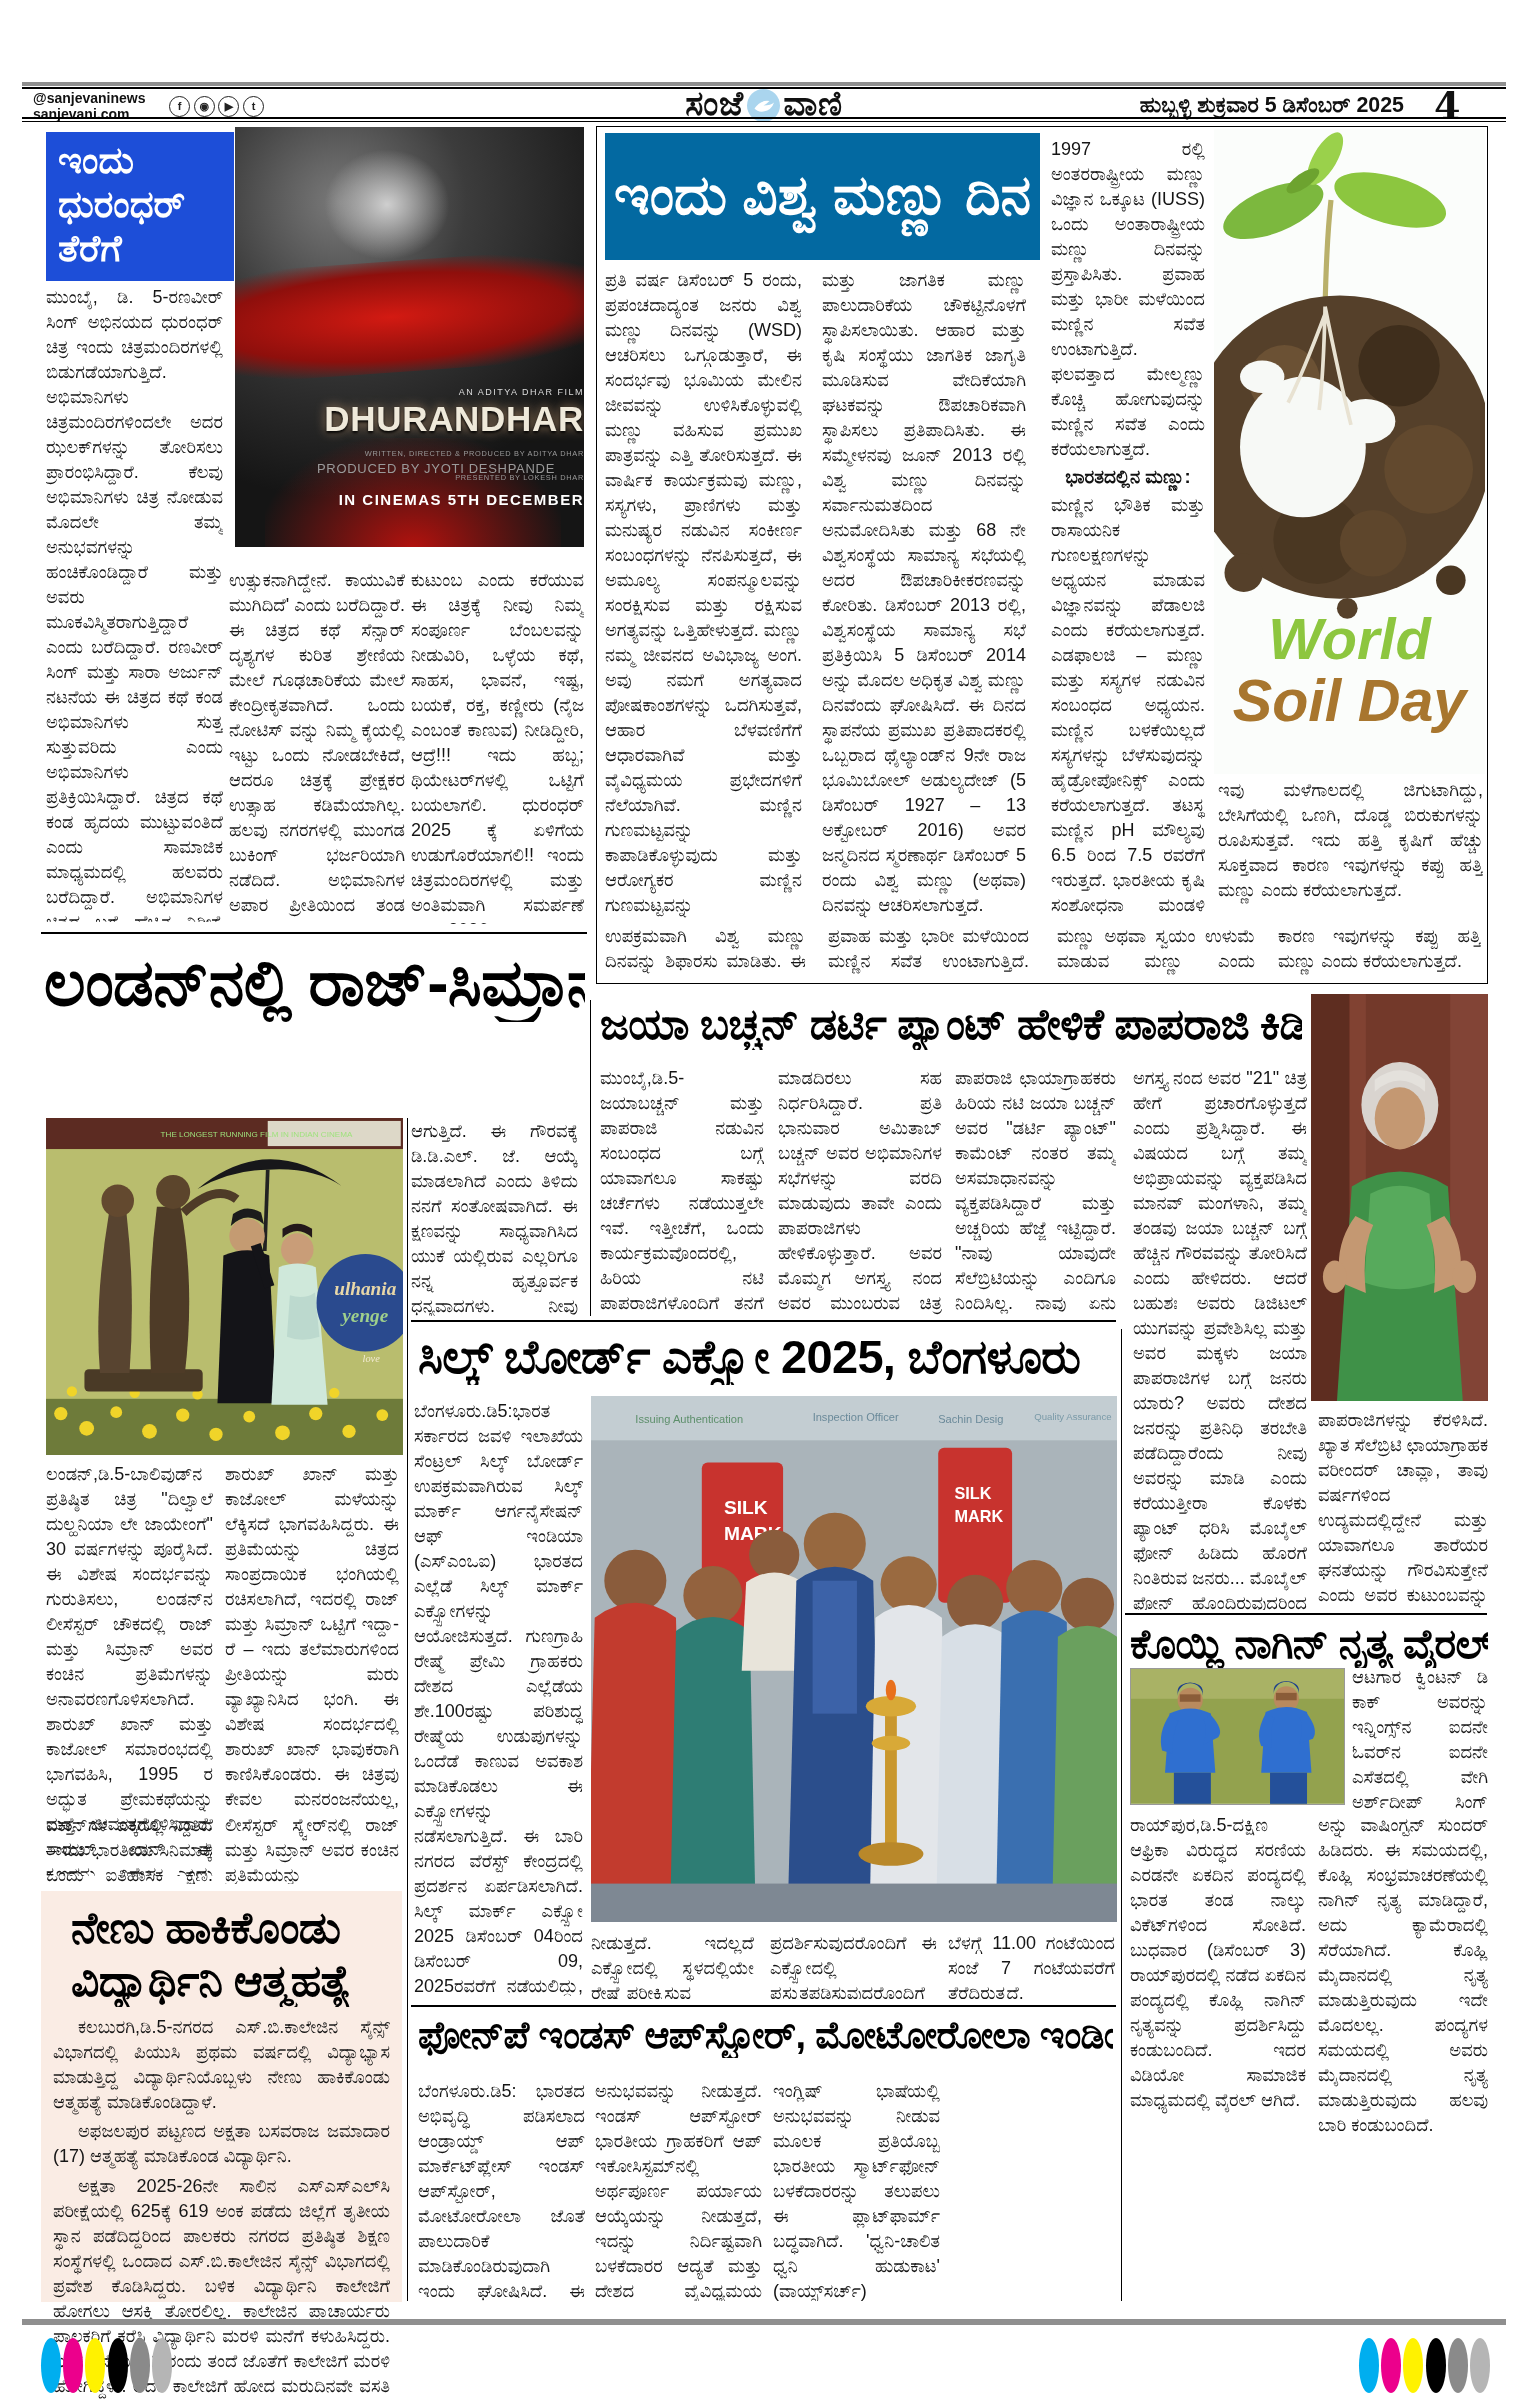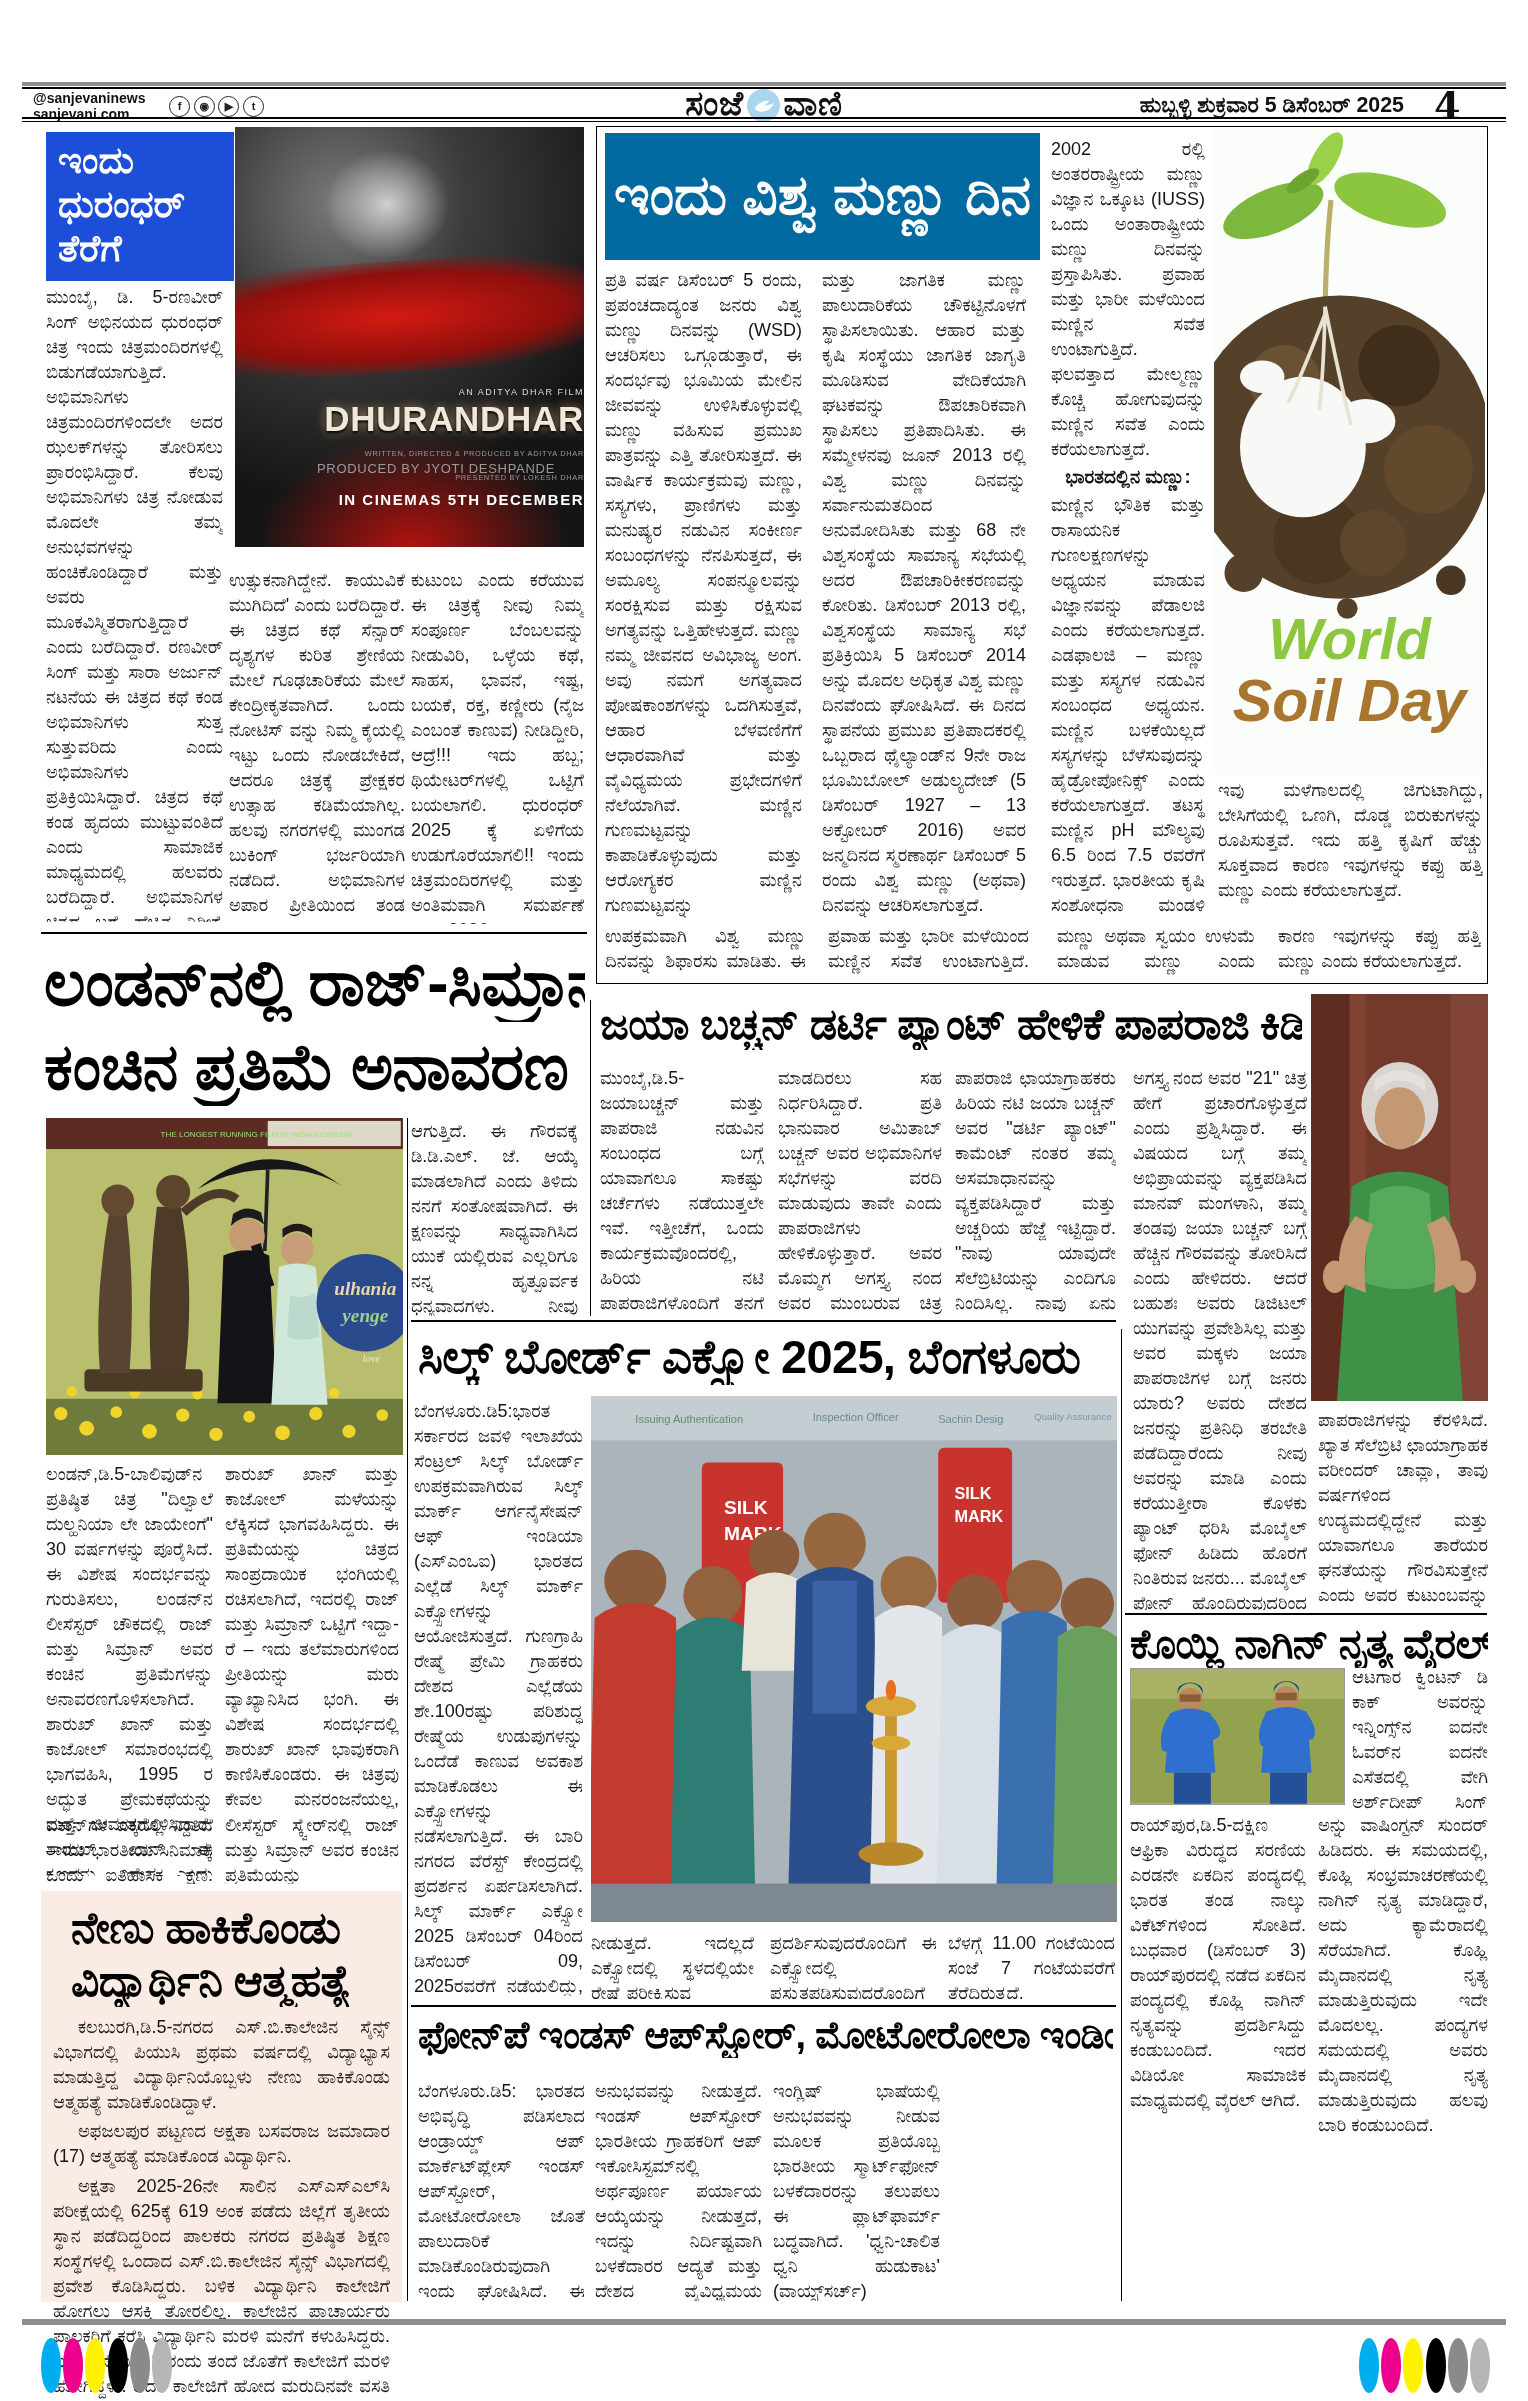--- a/index.html
+++ b/index.html
@@ -110,34 +110,33 @@
       <text x="183" y="800" text-anchor="middle" font-family="Liberation Sans,sans-serif" font-size="80" font-weight="700" font-style="italic" fill="#a8762e">Soil Day</text>
     </svg>
   </div>
 
   <div class="abs col" style="left:605px;top:268px;width:197px;height:651px">ಪ್ರತಿ ವರ್ಷ ಡಿಸೆಂಬರ್ 5 ರಂದು, ಪ್ರಪಂಚದಾದ್ಯಂತ ಜನರು ವಿಶ್ವ ಮಣ್ಣು ದಿನವನ್ನು (WSD) ಆಚರಿಸಲು ಒಗ್ಗೂಡುತ್ತಾರೆ, ಈ ಸಂದರ್ಭವು ಭೂಮಿಯ ಮೇಲಿನ ಜೀವವನ್ನು ಉಳಿಸಿಕೊಳ್ಳುವಲ್ಲಿ ಮಣ್ಣು ವಹಿಸುವ ಪ್ರಮುಖ ಪಾತ್ರವನ್ನು ಎತ್ತಿ ತೋರಿಸುತ್ತದೆ. ಈ ವಾರ್ಷಿಕ ಕಾರ್ಯಕ್ರಮವು ಮಣ್ಣು, ಸಸ್ಯಗಳು, ಪ್ರಾಣಿಗಳು ಮತ್ತು ಮನುಷ್ಯರ ನಡುವಿನ ಸಂಕೀರ್ಣ ಸಂಬಂಧಗಳನ್ನು ನೆನಪಿಸುತ್ತದೆ, ಈ ಅಮೂಲ್ಯ ಸಂಪನ್ಮೂಲವನ್ನು ಸಂರಕ್ಷಿಸುವ ಮತ್ತು ರಕ್ಷಿಸುವ ಅಗತ್ಯವನ್ನು ಒತ್ತಿಹೇಳುತ್ತದೆ. ಮಣ್ಣು ನಮ್ಮ ಜೀವನದ ಅವಿಭಾಜ್ಯ ಅಂಗ. ಅವು ನಮಗೆ ಅಗತ್ಯವಾದ ಪೋಷಕಾಂಶಗಳನ್ನು ಒದಗಿಸುತ್ತವೆ, ಆಹಾರ ಬೆಳವಣಿಗೆಗೆ ಆಧಾರವಾಗಿವೆ ಮತ್ತು ವೈವಿಧ್ಯಮಯ ಪ್ರಭೇದಗಳಿಗೆ ನೆಲೆಯಾಗಿವೆ. ಮಣ್ಣಿನ ಗುಣಮಟ್ಟವನ್ನು ಕಾಪಾಡಿಕೊಳ್ಳುವುದು ಮತ್ತು ಆರೋಗ್ಯಕರ ಮಣ್ಣಿನ ಗುಣಮಟ್ಟವನ್ನು ಖಚಿತಪಡಿಸಿಕೊಳ್ಳುವುದು ಪ್ರತಿಯೊಬ್ಬರ ಜವಾಬ್ದಾರಿಯಾಗಿದೆ. ಕೈಗಾರಿಕೀಕರಣ ಮತ್ತು ಕಳಪೆ ಭೂ ನಿರ್ವಹಣಾ ಪದ್ಧತಿಗಳು ಅನೇಕ ಸ್ಥಳಗಳಲ್ಲಿ ಮಣ್ಣಿನ ಗುಣಮಟ್ಟವನ್ನು ಕುಸಿಯುವಂತೆ ಮಾಡಿವೆ, ಇದು ಮಣ್ಣಿನ ಸವೆತ, ಫಲವತ್ತತೆ ಕಡಿಮೆಯಾಗುವುದು ಮತ್ತು ಸಾವಯವ ವಸ್ತುಗಳ ನಷ್ಟಕ್ಕೆ ಕಾರಣವಾಗಿದೆ.</div>
   <div class="abs" style="left:822px;top:268px;width:204px;height:651px;overflow:hidden">
     <div class="col" style="width:204px">ಮತ್ತು ಜಾಗತಿಕ ಮಣ್ಣು ಪಾಲುದಾರಿಕೆಯ ಚೌಕಟ್ಟಿನೊಳಗೆ ಸ್ಥಾಪಿಸಲಾಯಿತು. ಆಹಾರ ಮತ್ತು ಕೃಷಿ ಸಂಸ್ಥೆಯು ಜಾಗತಿಕ ಜಾಗೃತಿ ಮೂಡಿಸುವ ವೇದಿಕೆಯಾಗಿ ಘಟಕವನ್ನು ಔಪಚಾರಿಕವಾಗಿ ಸ್ಥಾಪಿಸಲು ಪ್ರತಿಪಾದಿಸಿತು. ಈ ಸಮ್ಮೇಳನವು ಜೂನ್ 2013 ರಲ್ಲಿ ವಿಶ್ವ ಮಣ್ಣು ದಿನವನ್ನು ಸರ್ವಾನುಮತದಿಂದ ಅನುಮೋದಿಸಿತು ಮತ್ತು 68 ನೇ ವಿಶ್ವಸಂಸ್ಥೆಯ ಸಾಮಾನ್ಯ ಸಭೆಯಲ್ಲಿ ಅದರ ಔಪಚಾರಿಕೀಕರಣವನ್ನು ಕೋರಿತು. ಡಿಸೆಂಬರ್ 2013 ರಲ್ಲಿ, ವಿಶ್ವಸಂಸ್ಥೆಯ ಸಾಮಾನ್ಯ ಸಭೆ ಪ್ರತಿಕ್ರಿಯಿಸಿ 5 ಡಿಸೆಂಬರ್ 2014 ಅನ್ನು ಮೊದಲ ಅಧಿಕೃತ ವಿಶ್ವ ಮಣ್ಣು ದಿನವೆಂದು ಘೋಷಿಸಿದೆ. ಈ ದಿನದ ಸ್ಥಾಪನೆಯ ಪ್ರಮುಖ ಪ್ರತಿಪಾದಕರಲ್ಲಿ ಒಬ್ಬರಾದ ಥೈಲ್ಯಾಂಡ್‌ನ 9ನೇ ರಾಜ ಭೂಮಿಬೋಲ್ ಅಡುಲ್ಯದೇಜ್ (5 ಡಿಸೆಂಬರ್ 1927 – 13 ಅಕ್ಟೋಬರ್ 2016) ಅವರ ಜನ್ಮದಿನದ ಸ್ಮರಣಾರ್ಥ ಡಿಸೆಂಬರ್ 5 ರಂದು ವಿಶ್ವ ಮಣ್ಣು (ಅಥವಾ) ದಿನವನ್ನು ಆಚರಿಸಲಾಗುತ್ತದೆ.</div>
 
   </div>
   <div class="abs" style="left:1051px;top:137px;width:154px;height:781px;overflow:hidden">
-    <div class="col" style="width:154px">2002 ರಲ್ಲಿ ಅಂತರರಾಷ್ಟ್ರೀಯ ಮಣ್ಣು ವಿಜ್ಞಾನ ಒಕ್ಕೂಟ (IUSS) ಒಂದು ಅಂತಾರಾಷ್ಟ್ರೀಯ ಮಣ್ಣು ದಿನವನ್ನು ಪ್ರಸ್ತಾಪಿಸಿತು. ಪ್ರವಾಹ ಮತ್ತು ಭಾರೀ ಮಳೆಯಿಂದ ಮಣ್ಣಿನ ಸವೆತ ಉಂಟಾಗುತ್ತಿದೆ. ಫಲವತ್ತಾದ ಮೇಲ್ಮಣ್ಣು ಕೊಚ್ಚಿ ಹೋಗುವುದನ್ನು ಮಣ್ಣಿನ ಸವೆತ ಎಂದು ಕರೆಯಲಾಗುತ್ತದೆ.</div>
+    <div class="col" style="width:154px">1997 ರಲ್ಲಿ ಅಂತರರಾಷ್ಟ್ರೀಯ ಮಣ್ಣು ವಿಜ್ಞಾನ ಒಕ್ಕೂಟ (IUSS) ಒಂದು ಅಂತಾರಾಷ್ಟ್ರೀಯ ಮಣ್ಣು ದಿನವನ್ನು ಪ್ರಸ್ತಾಪಿಸಿತು. ಪ್ರವಾಹ ಮತ್ತು ಭಾರೀ ಮಳೆಯಿಂದ ಮಣ್ಣಿನ ಸವೆತ ಉಂಟಾಗುತ್ತಿದೆ. ಫಲವತ್ತಾದ ಮೇಲ್ಮಣ್ಣು ಕೊಚ್ಚಿ ಹೋಗುವುದನ್ನು ಮಣ್ಣಿನ ಸವೆತ ಎಂದು ಕರೆಯಲಾಗುತ್ತದೆ.</div>
     <div class="sub">ಭಾರತದಲ್ಲಿನ ಮಣ್ಣು:</div>
     <div class="col" style="width:154px">ಮಣ್ಣಿನ ಭೌತಿಕ ಮತ್ತು ರಾಸಾಯನಿಕ ಗುಣಲಕ್ಷಣಗಳನ್ನು ಅಧ್ಯಯನ ಮಾಡುವ ವಿಜ್ಞಾನವನ್ನು ಪೆಡಾಲಜಿ ಎಂದು ಕರೆಯಲಾಗುತ್ತದೆ. ಎಡಫಾಲಜಿ – ಮಣ್ಣು ಮತ್ತು ಸಸ್ಯಗಳ ನಡುವಿನ ಸಂಬಂಧದ ಅಧ್ಯಯನ. ಮಣ್ಣಿನ ಬಳಕೆಯಿಲ್ಲದೆ ಸಸ್ಯಗಳನ್ನು ಬೆಳೆಸುವುದನ್ನು ಹೈಡ್ರೋಪೋನಿಕ್ಸ್ ಎಂದು ಕರೆಯಲಾಗುತ್ತದೆ. ತಟಸ್ಥ ಮಣ್ಣಿನ pH ಮೌಲ್ಯವು 6.5 ರಿಂದ 7.5 ರವರೆಗೆ ಇರುತ್ತದೆ. ಭಾರತೀಯ ಕೃಷಿ ಸಂಶೋಧನಾ ಮಂಡಳಿ (ಐಸಿಎಆರ್) ಭಾರತದಲ್ಲಿನ ಮಣ್ಣನ್ನು 08 ವಿಧಗಳಾಗಿ ವರ್ಗೀಕರಿಸಿದೆ.</div>
 
   </div>
   <div class="abs col" style="left:1218px;top:778px;width:265px;height:139px">ಇವು ಮಳೆಗಾಲದಲ್ಲಿ ಜಿಗುಟಾಗಿದ್ದು, ಬೇಸಿಗೆಯಲ್ಲಿ ಒಣಗಿ, ದೊಡ್ಡ ಬಿರುಕುಗಳನ್ನು ರೂಪಿಸುತ್ತವೆ. ಇದು ಹತ್ತಿ ಕೃಷಿಗೆ ಹೆಚ್ಚು ಸೂಕ್ತವಾದ ಕಾರಣ ಇವುಗಳನ್ನು ಕಪ್ಪು ಹತ್ತಿ ಮಣ್ಣು ಎಂದು ಕರೆಯಲಾಗುತ್ತದೆ.</div>
 
   <div class="abs col" style="left:605px;top:924px;width:201px;height:53px">ಉಪಕ್ರಮವಾಗಿ ವಿಶ್ವ ಮಣ್ಣು ದಿನವನ್ನು ಶಿಫಾರಸು ಮಾಡಿತು. ಈ ದಿನವನ್ನು ಥೈಲ್ಯಾಂಡ್ ಸಾಮ್ರಾಜ್ಯದ ನೇತೃತ್ವದಲ್ಲಿ</div>
   <div class="abs col" style="left:828px;top:924px;width:201px;height:53px">ಪ್ರವಾಹ ಮತ್ತು ಭಾರೀ ಮಳೆಯಿಂದ ಮಣ್ಣಿನ ಸವೆತ ಉಂಟಾಗುತ್ತಿದೆ. ಫಲವತ್ತಾದ</div>
   <div class="abs col" style="left:1057px;top:924px;width:198px;height:53px">ಮಣ್ಣು ಅಥವಾ ಸ್ವಯಂ ಉಳುಮೆ ಮಾಡುವ ಮಣ್ಣು ಎಂದು ಕರೆಯಲಾಗುತ್ತದೆ.</div>
   <div class="abs col" style="left:1278px;top:924px;width:203px;height:53px">ಕಾರಣ ಇವುಗಳನ್ನು ಕಪ್ಪು ಹತ್ತಿ ಮಣ್ಣು ಎಂದು ಕರೆಯಲಾಗುತ್ತದೆ.</div>
 
   <div class="abs hl" style="left:44px;top:945px;width:541px;font-size:64px;line-height:77px">ಲಂಡನ್‌ನಲ್ಲಿ ರಾಜ್-ಸಿಮ್ರಾನ್</div>
-  <div class="abs hl" style="left:44px;top:1029px;width:541px;font-size:64px;line-height:77px">ಕಂಚಿನ ಪ್ರತಿಮೆ ಅನಾವರಣ</div>
 
   <div class="abs" style="left:46px;top:1118px;width:357px;height:337px;overflow:hidden">
     <svg width="357" height="337" viewBox="0 0 483 456">
       <rect width="483" height="456" fill="#b9bd6e"></rect>
       <rect width="483" height="42" fill="#5c2b22"></rect>
       <rect x="300" y="4" width="180" height="34" fill="#ddd8c8"></rect>
       <text x="155" y="26" font-size="11" fill="#9ee27c" font-family="Liberation Sans,sans-serif">THE LONGEST RUNNING FILM IN INDIAN CINEMA</text>
       <rect y="380" width="483" height="76" fill="#6e7b3a"></rect>
       <g fill="#f0d429">
         <circle cx="20" cy="400" r="9"></circle>

